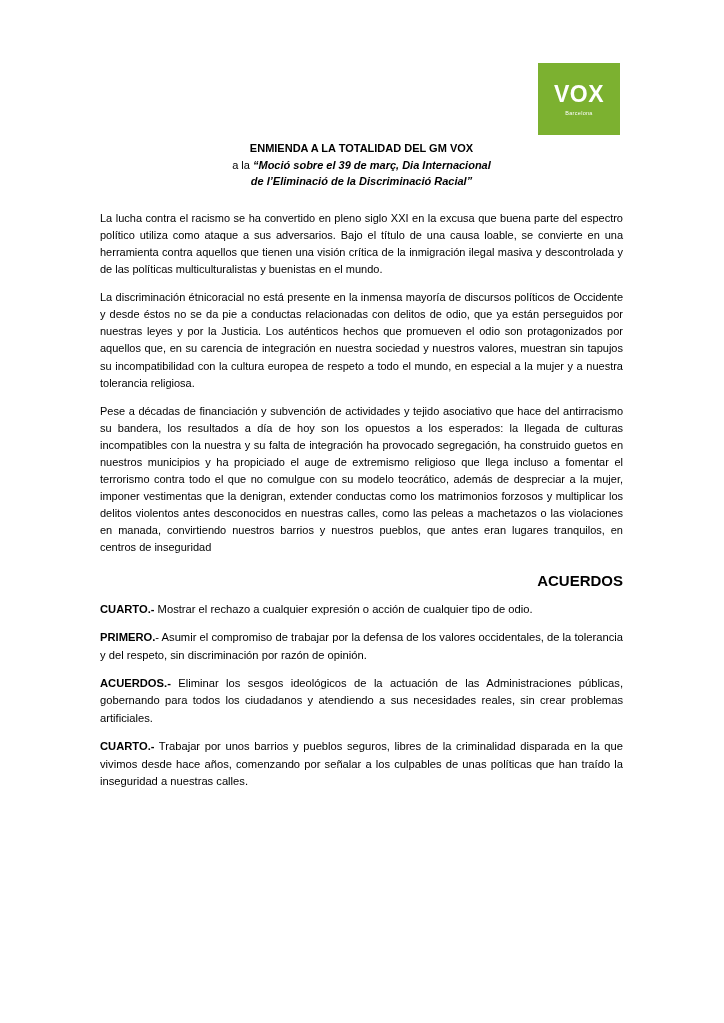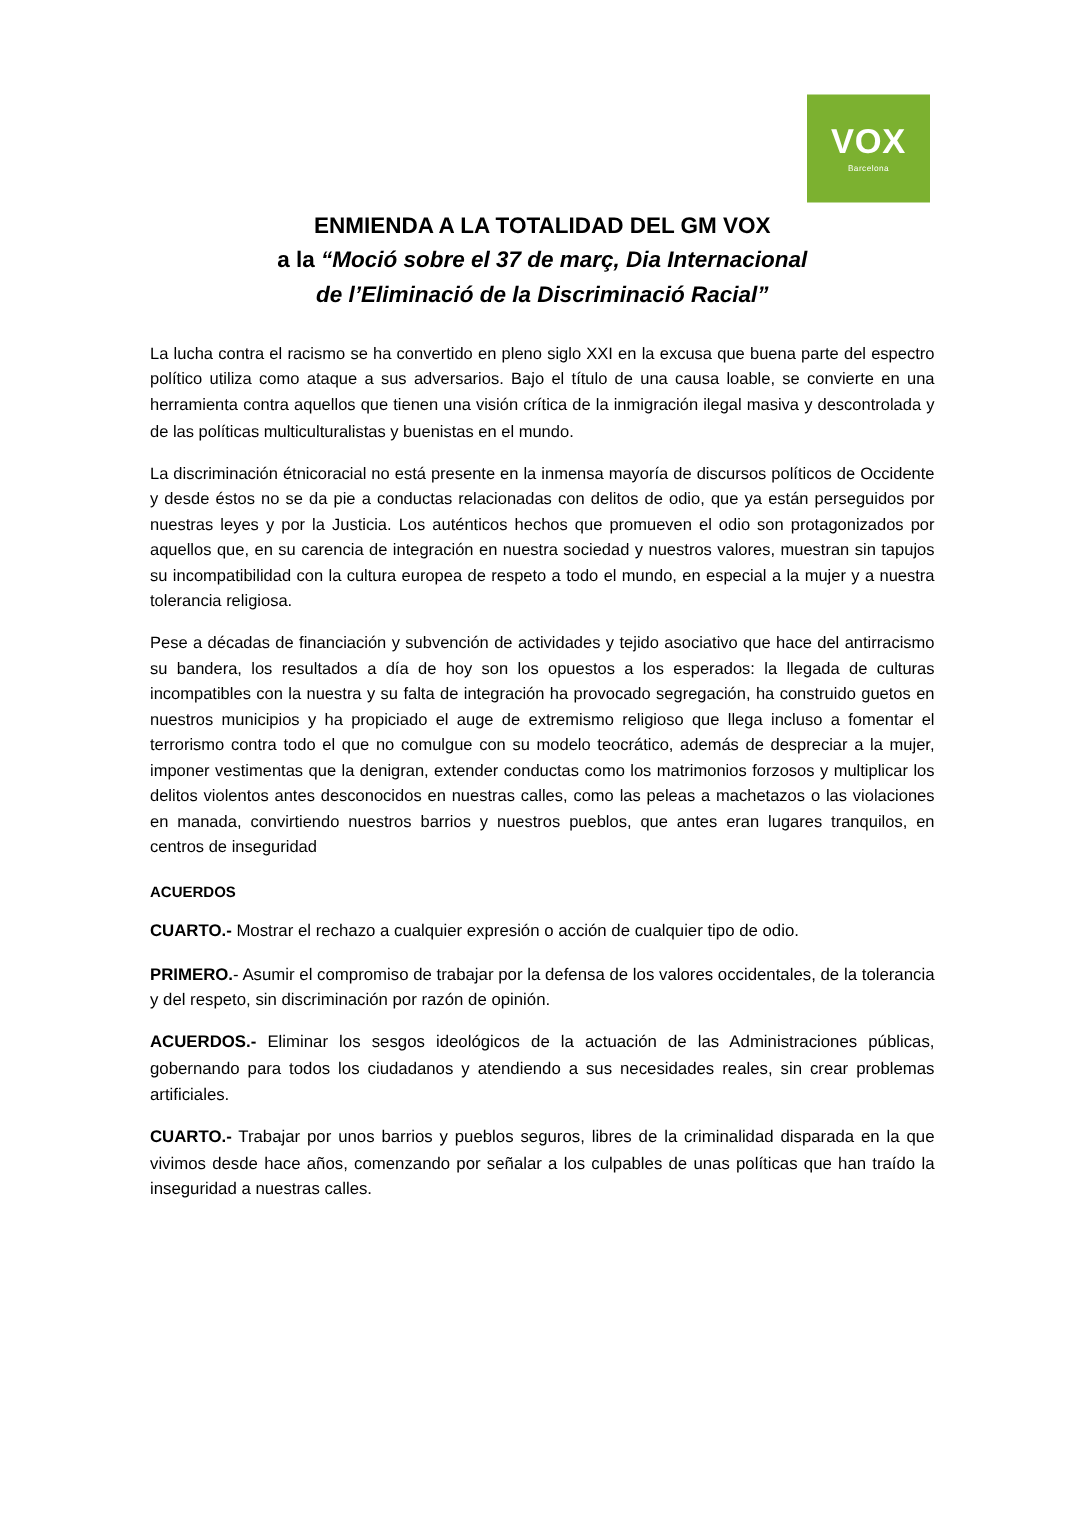--- a/index.html
+++ b/index.html
@@ -52,39 +52,39 @@
   }
   .doc-body {
     position: absolute;
     top: 124px;
     left: 100px;
     width: 523px;
   }
   .title-block {
     text-align: center;
     font-weight: bold;
-    font-size: 15px;
+    font-size: 11px;
     line-height: 1.52;
   }
   .title-line1 { display: block; }
   .title-line2 { display: block; }
-  .title-line2 .lead { font-weight: bold; font-style: normal; }
+  .title-line2 .lead { font-weight: normal; font-style: normal; }
   .title-line2 .ital { font-weight: bold; font-style: italic; }
   .title-line3 { display: block; font-weight: bold; font-style: italic; }
   p.body-par {
     font-size: 11px;
     line-height: 1.55;
     text-align: justify;
     margin: 0 0 11px 0;
   }
   p.first-par { margin-top: 20px; }
   .center-head {
-    text-align: left;
+    text-align: right;
     font-weight: bold;
-    font-size: 10px;
+    font-size: 15px;
     margin: 16px 0 12px 0;
   }
   p.agreement {
     font-size: 11.2px;
     line-height: 1.55;
     text-align: justify;
     margin: 0 0 11px 0;
   }
   p.agreement .lbl { font-weight: bold; }
 </style>
@@ -95,21 +95,21 @@
 
   <div class="logo-box">
     <div class="logo-text">VOX</div>
     <div class="logo-sub">Barcelona</div>
   </div>
 
   <div class="doc-body">
 
     <div class="title-block">
       <span class="title-line1">ENMIENDA A LA TOTALIDAD DEL GM VOX</span>
-      <span class="title-line2"><span class="lead">a la </span><span class="ital">“Moció sobre el 37 de març, Dia Internacional</span></span>
+      <span class="title-line2"><span class="lead">a la </span><span class="ital">“Moció sobre el 39 de març, Dia Internacional</span></span>
       <span class="title-line3">de l’Eliminació de la Discriminació Racial”</span>
     </div>
 
     <p class="body-par first-par">La lucha contra el racismo se ha convertido en pleno siglo XXI en la excusa que buena parte del espectro político utiliza como ataque a sus adversarios. Bajo el título de una causa loable, se convierte en una herramienta contra aquellos que tienen una visión crítica de la inmigración ilegal masiva y descontrolada y de las políticas multiculturalistas y buenistas en el mundo.</p>
     <p class="body-par">La discriminación étnicoracial no está presente en la inmensa mayoría de discursos políticos de Occidente y desde éstos no se da pie a conductas relacionadas con delitos de odio, que ya están perseguidos por nuestras leyes y por la Justicia. Los auténticos hechos que promueven el odio son protagonizados por aquellos que, en su carencia de integración en nuestra sociedad y nuestros valores, muestran sin tapujos su incompatibilidad con la cultura europea de respeto a todo el mundo, en especial a la mujer y a nuestra tolerancia religiosa.</p>
     <p class="body-par">Pese a décadas de financiación y subvención de actividades y tejido asociativo que hace del antirracismo su bandera, los resultados a día de hoy son los opuestos a los esperados: la llegada de culturas incompatibles con la nuestra y su falta de integración ha provocado segregación, ha construido guetos en nuestros municipios y ha propiciado el auge de extremismo religioso que llega incluso a fomentar el terrorismo contra todo el que no comulgue con su modelo teocrático, además de despreciar a la mujer, imponer vestimentas que la denigran, extender conductas como los matrimonios forzosos y multiplicar los delitos violentos antes desconocidos en nuestras calles, como las peleas a machetazos o las violaciones en manada, convirtiendo nuestros barrios y nuestros pueblos, que antes eran lugares tranquilos, en centros de inseguridad</p>
 
     <div class="center-head">ACUERDOS</div>
 
     <p class="agreement"><span class="lbl">CUARTO.-</span><span> Mostrar el rechazo a cualquier expresión o acción de cualquier tipo de odio.</span></p>

